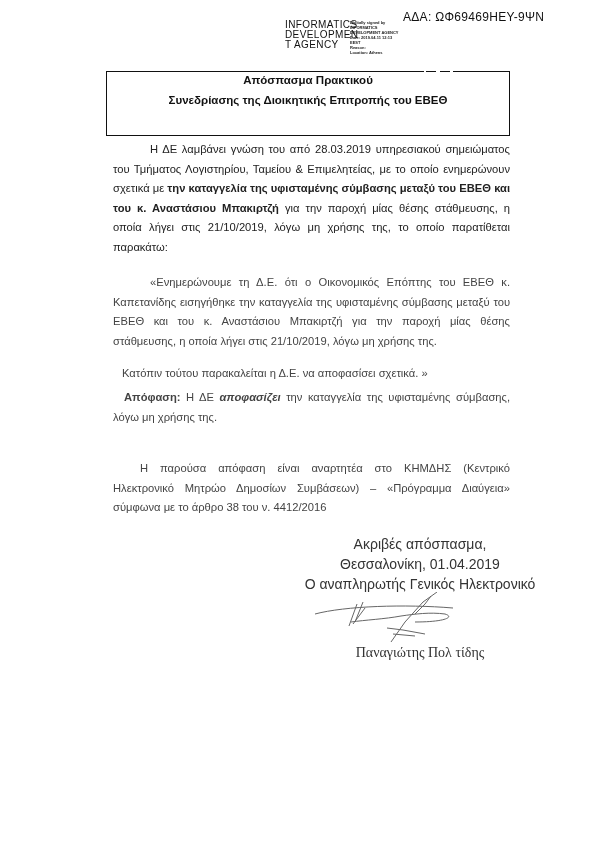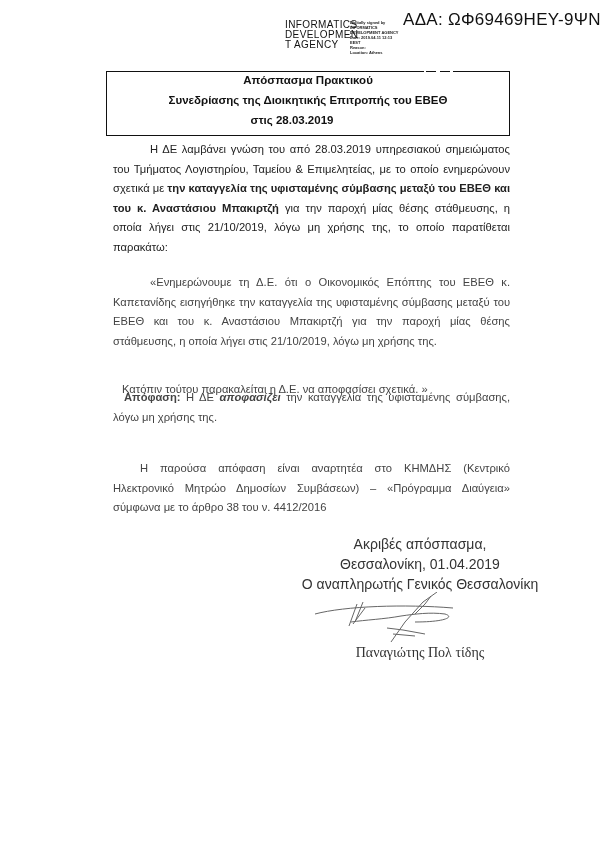--- a/index.html
+++ b/index.html
@@ -1,21 +1,21 @@
 <!DOCTYPE html>
 <html><head>
 <meta charset="utf-8">
 <style>
   html, body { margin:0; padding:0; }
   body {
     width:601px; height:844px; background:#ffffff; position:relative; overflow:hidden;
     font-family:"Liberation Sans", sans-serif; color:#1a1a1a;
   }
   .abs { position:absolute; }
-  .ada { left:403px; top:10px; font-size:17px; letter-spacing:0.3px; color:#111; }
+  .ada { left:403px; top:10px; font-size:12px; letter-spacing:0.3px; color:#111; }
   .agency { left:285px; top:20px; font-size:10px; line-height:10px; font-weight:normal; letter-spacing:0.4px; color:#111; }
   .sigmeta { left:350px; top:20px; font-size:4px; line-height:5px; color:#222; font-weight:bold; }
   .box {
     left:106px; top:71px; width:404px; height:65px; border:1.5px solid #111; border-top:none; box-sizing:border-box;
   }
   .box-top-left { left:106px; top:71px; width:318px; height:0; border-top:1.5px solid #111; }
   .box-dash1 { left:426px; top:71px; width:10px; border-top:1.5px solid #111; }
   .box-dash2 { left:440px; top:71px; width:10px; border-top:1.5px solid #111; }
   .box-top-right { left:453px; top:71px; width:57px; border-top:1.5px solid #111; }
   .box-line { position:absolute; left:0; width:100%; text-align:center; font-size:11.5px; font-weight:bold; color:#111; }
@@ -46,45 +46,44 @@
   <div>Location: Athens</div>
 </div>
 
 <div class="abs box-top-left"></div>
 <div class="abs box-dash1"></div>
 <div class="abs box-dash2"></div>
 <div class="abs box-top-right"></div>
 <div class="abs box">
   <div class="box-line" style="top:3px;">Απόσπασμα Πρακτικού</div>
   <div class="box-line" style="top:23px;">Συνεδρίασης της Διοικητικής Επιτροπής του ΕΒΕΘ</div>
-  <div class="box-line" style="top:43px; left:-16px;">στις 28.03.2019</div>
 </div>
 
 <div class="para" style="top:140px;">
   <span class="indent"></span><span>Η ΔΕ λαμβάνει γνώση του από 28.03.2019 υπηρεσιακού σημειώματος του Τμήματος Λογιστηρίου, Ταμείου &amp; Επιμελητείας, με το οποίο ενημερώνουν σχετικά με </span><span class="b">την καταγγελία της υφισταμένης σύμβασης μεταξύ του ΕΒΕΘ και του κ. Αναστάσιου Μπακιρτζή</span><span> για την παροχή μίας θέσης στάθμευσης, η οποία λήγει στις 21/10/2019, λόγω μη χρήσης της, το οποίο παρατίθεται παρακάτω:</span>
 </div>
 
 <div class="para faded" style="top:273px;">
   <span class="indent"></span><span>«Ενημερώνουμε τη Δ.Ε. ότι ο Οικονομικός Επόπτης του ΕΒΕΘ κ. Καπετανίδης εισηγήθηκε την καταγγελία της υφισταμένης σύμβασης μεταξύ του ΕΒΕΘ και του κ. Αναστάσιου Μπακιρτζή για την παροχή μίας θέσης στάθμευσης, η οποία λήγει στις 21/10/2019, λόγω μη χρήσης της.</span>
 </div>
 
-<div class="para faded" style="top:364px; left:122px;margin-top:16px;">Κατόπιν τούτου παρακαλείται η Δ.Ε. να αποφασίσει σχετικά. »</div>
+<div class="para faded" style="top:364px; left:122px;">Κατόπιν τούτου παρακαλείται η Δ.Ε. να αποφασίσει σχετικά. »</div>
 
 <div class="para faded" style="top:388px;">
   <span style="display:inline-block;width:11px;"></span><span class="b">Απόφαση:</span> <span>Η ΔΕ</span> <span class="b" style="font-style:italic;">αποφασίζει</span> <span>την καταγγελία της υφισταμένης σύμβασης, λόγω μη χρήσης της.</span>
 </div>
 
 <div class="para faded" style="top:440px;margin-top:19px;">
   <span style="display:inline-block;width:27px;"></span><span>Η παρούσα απόφαση είναι αναρτητέα στο ΚΗΜΔΗΣ (Κεντρικό Ηλεκτρονικό Μητρώο Δημοσίων Συμβάσεων) – «Πρόγραμμα Διαύγεια» σύμφωνα με το άρθρο 38 του ν. 4412/2016</span>
 </div>
 
 <div class="right-block" style="top:534px;">
   <div>Ακριβές απόσπασμα,</div>
   <div>Θεσσαλονίκη, 01.04.2019</div>
-  <div>Ο αναπληρωτής Γενικός Θεσσαλονίκη</div>
+  <div>Ο αναπληρωτής Γενικός Ηλεκτρονικό</div>
 </div>
 
 <svg class="abs" style="left:305px; top:592px;" width="165" height="55" viewBox="0 0 165 55">
   <g fill="none" stroke="#666" stroke-width="1">
     <path d="M10 22 C40 14, 100 12, 148 16"></path>
     <path d="M46 30 C60 28, 80 27, 96 24 C110 22, 125 20, 140 22 C150 25, 140 30, 110 30"></path>
     <path d="M52 12 L44 34 M58 10 L50 30 M60 16 L48 32"></path>
     <path d="M86 50 L100 30 L118 10 L132 0"></path>
     <path d="M110 22 L120 12 L126 4"></path>
     <path d="M82 36 L98 38 L120 42"></path>

